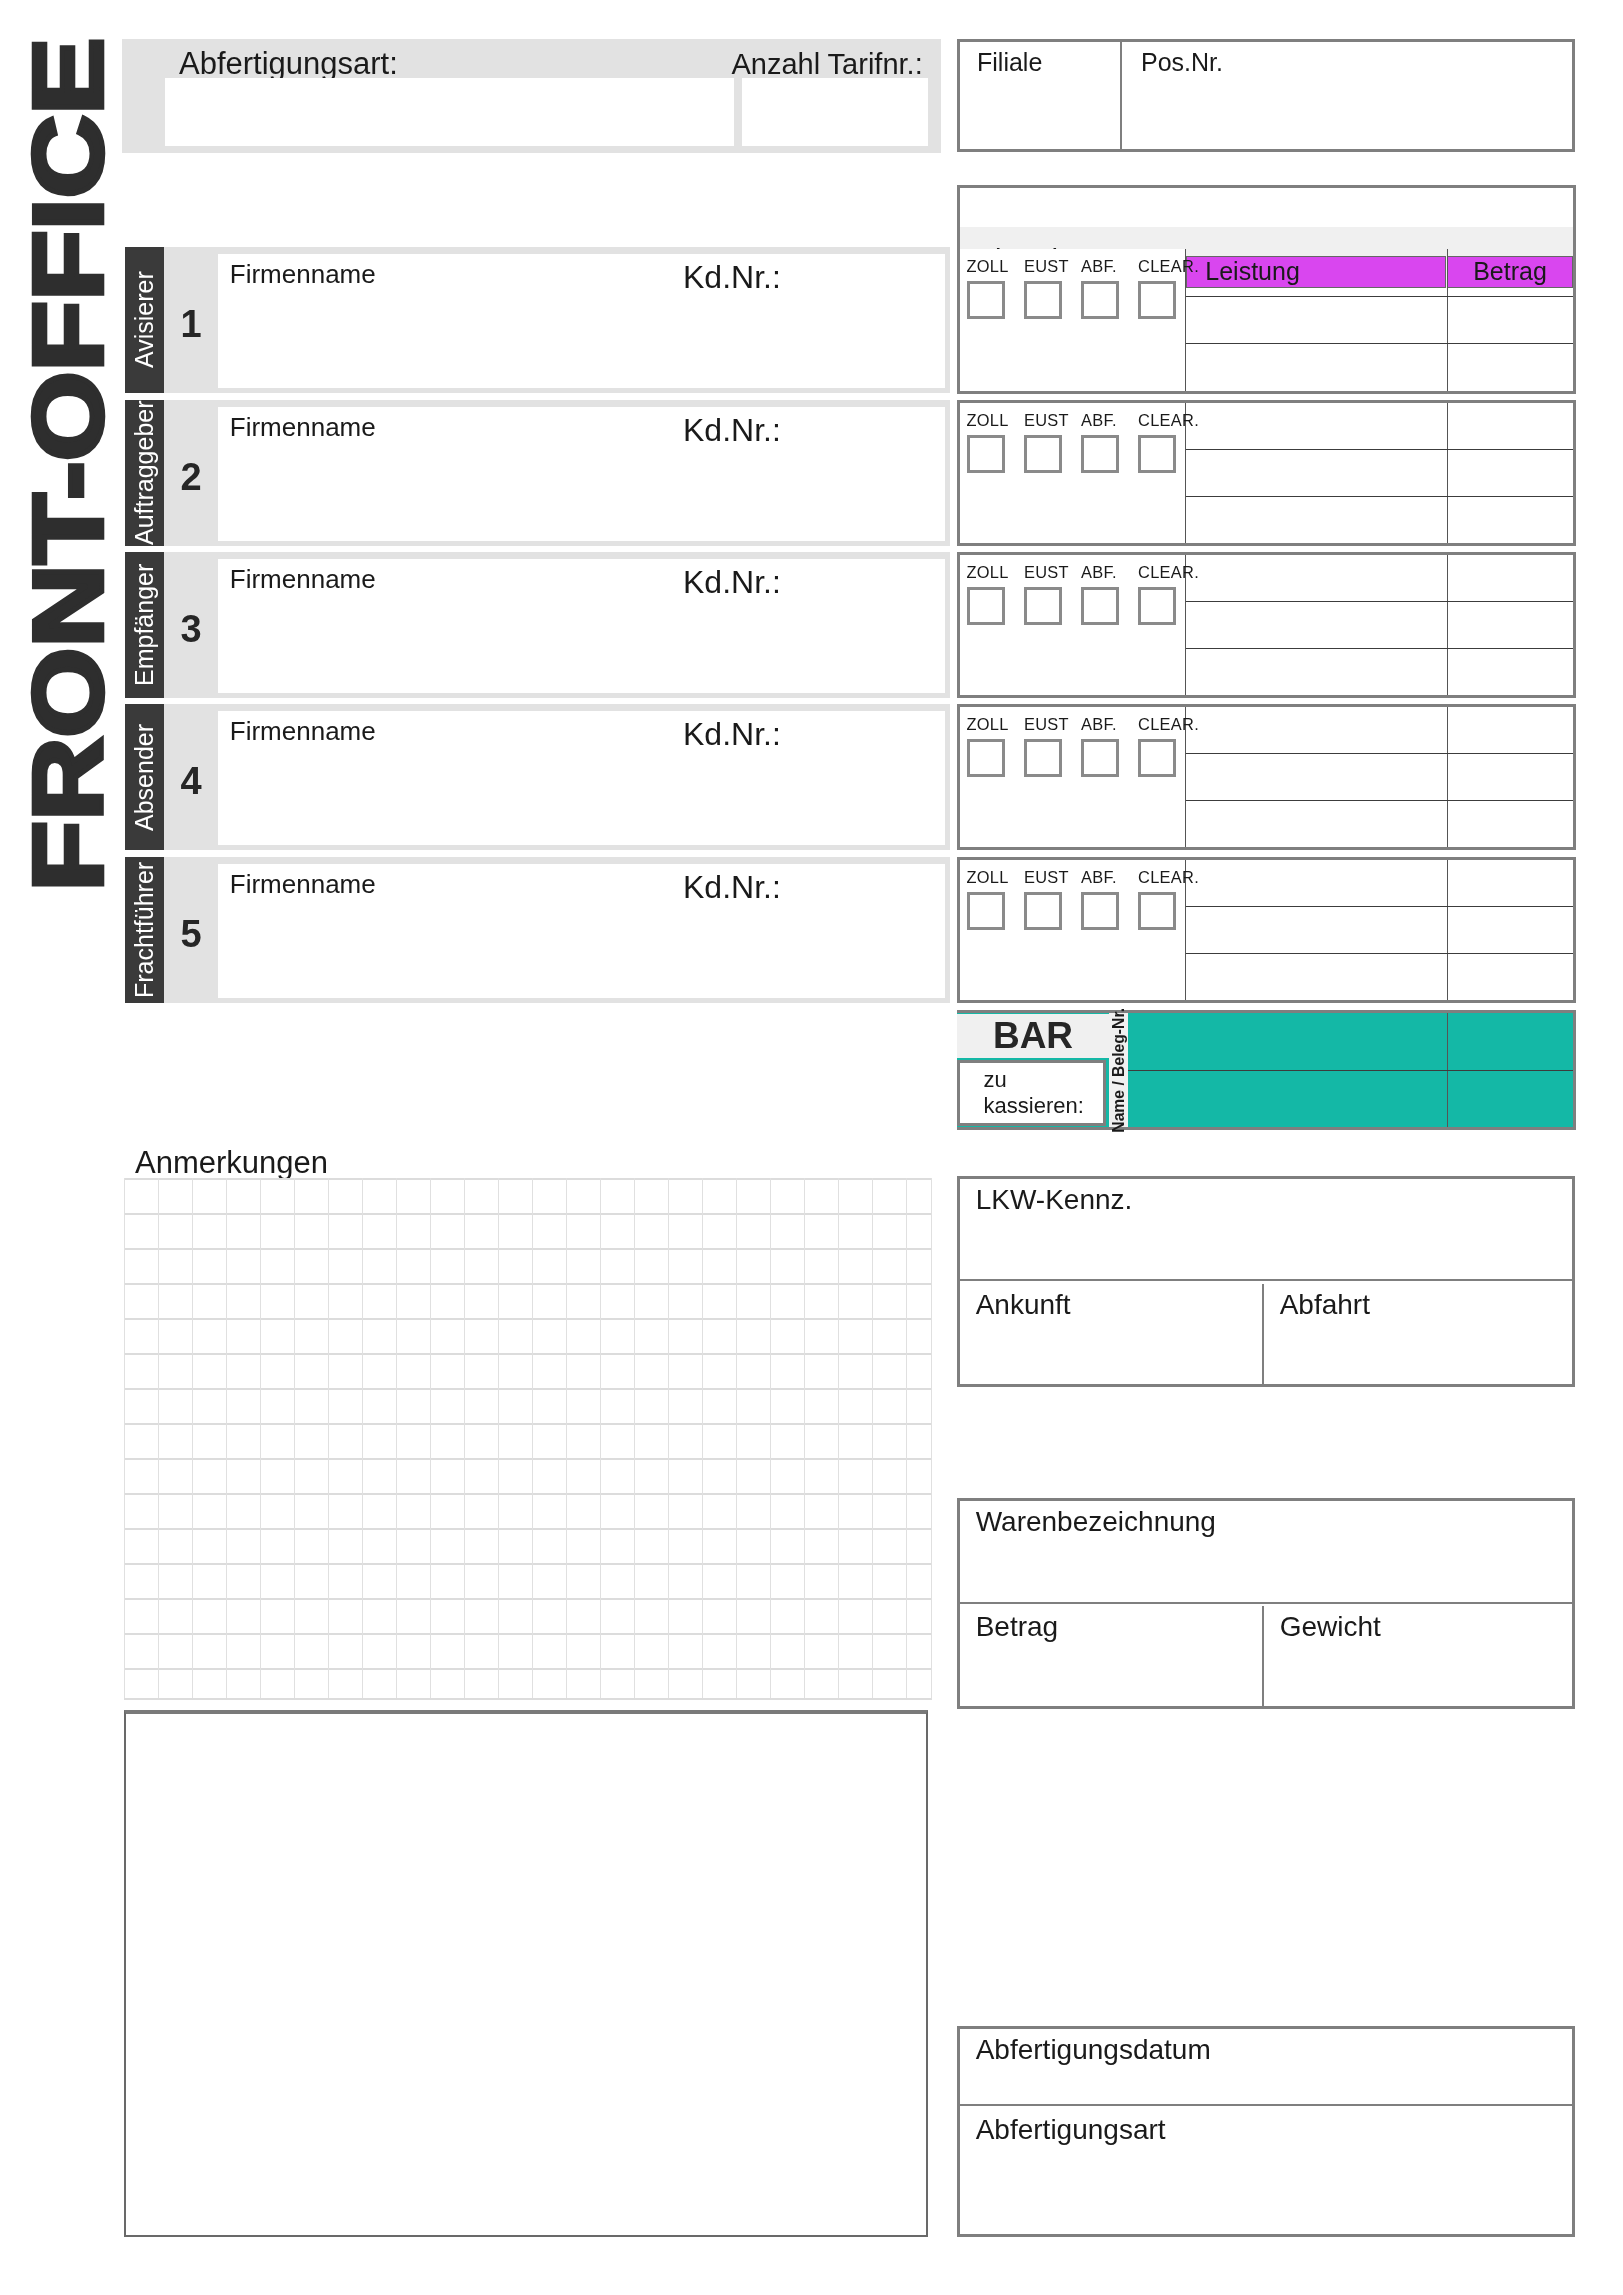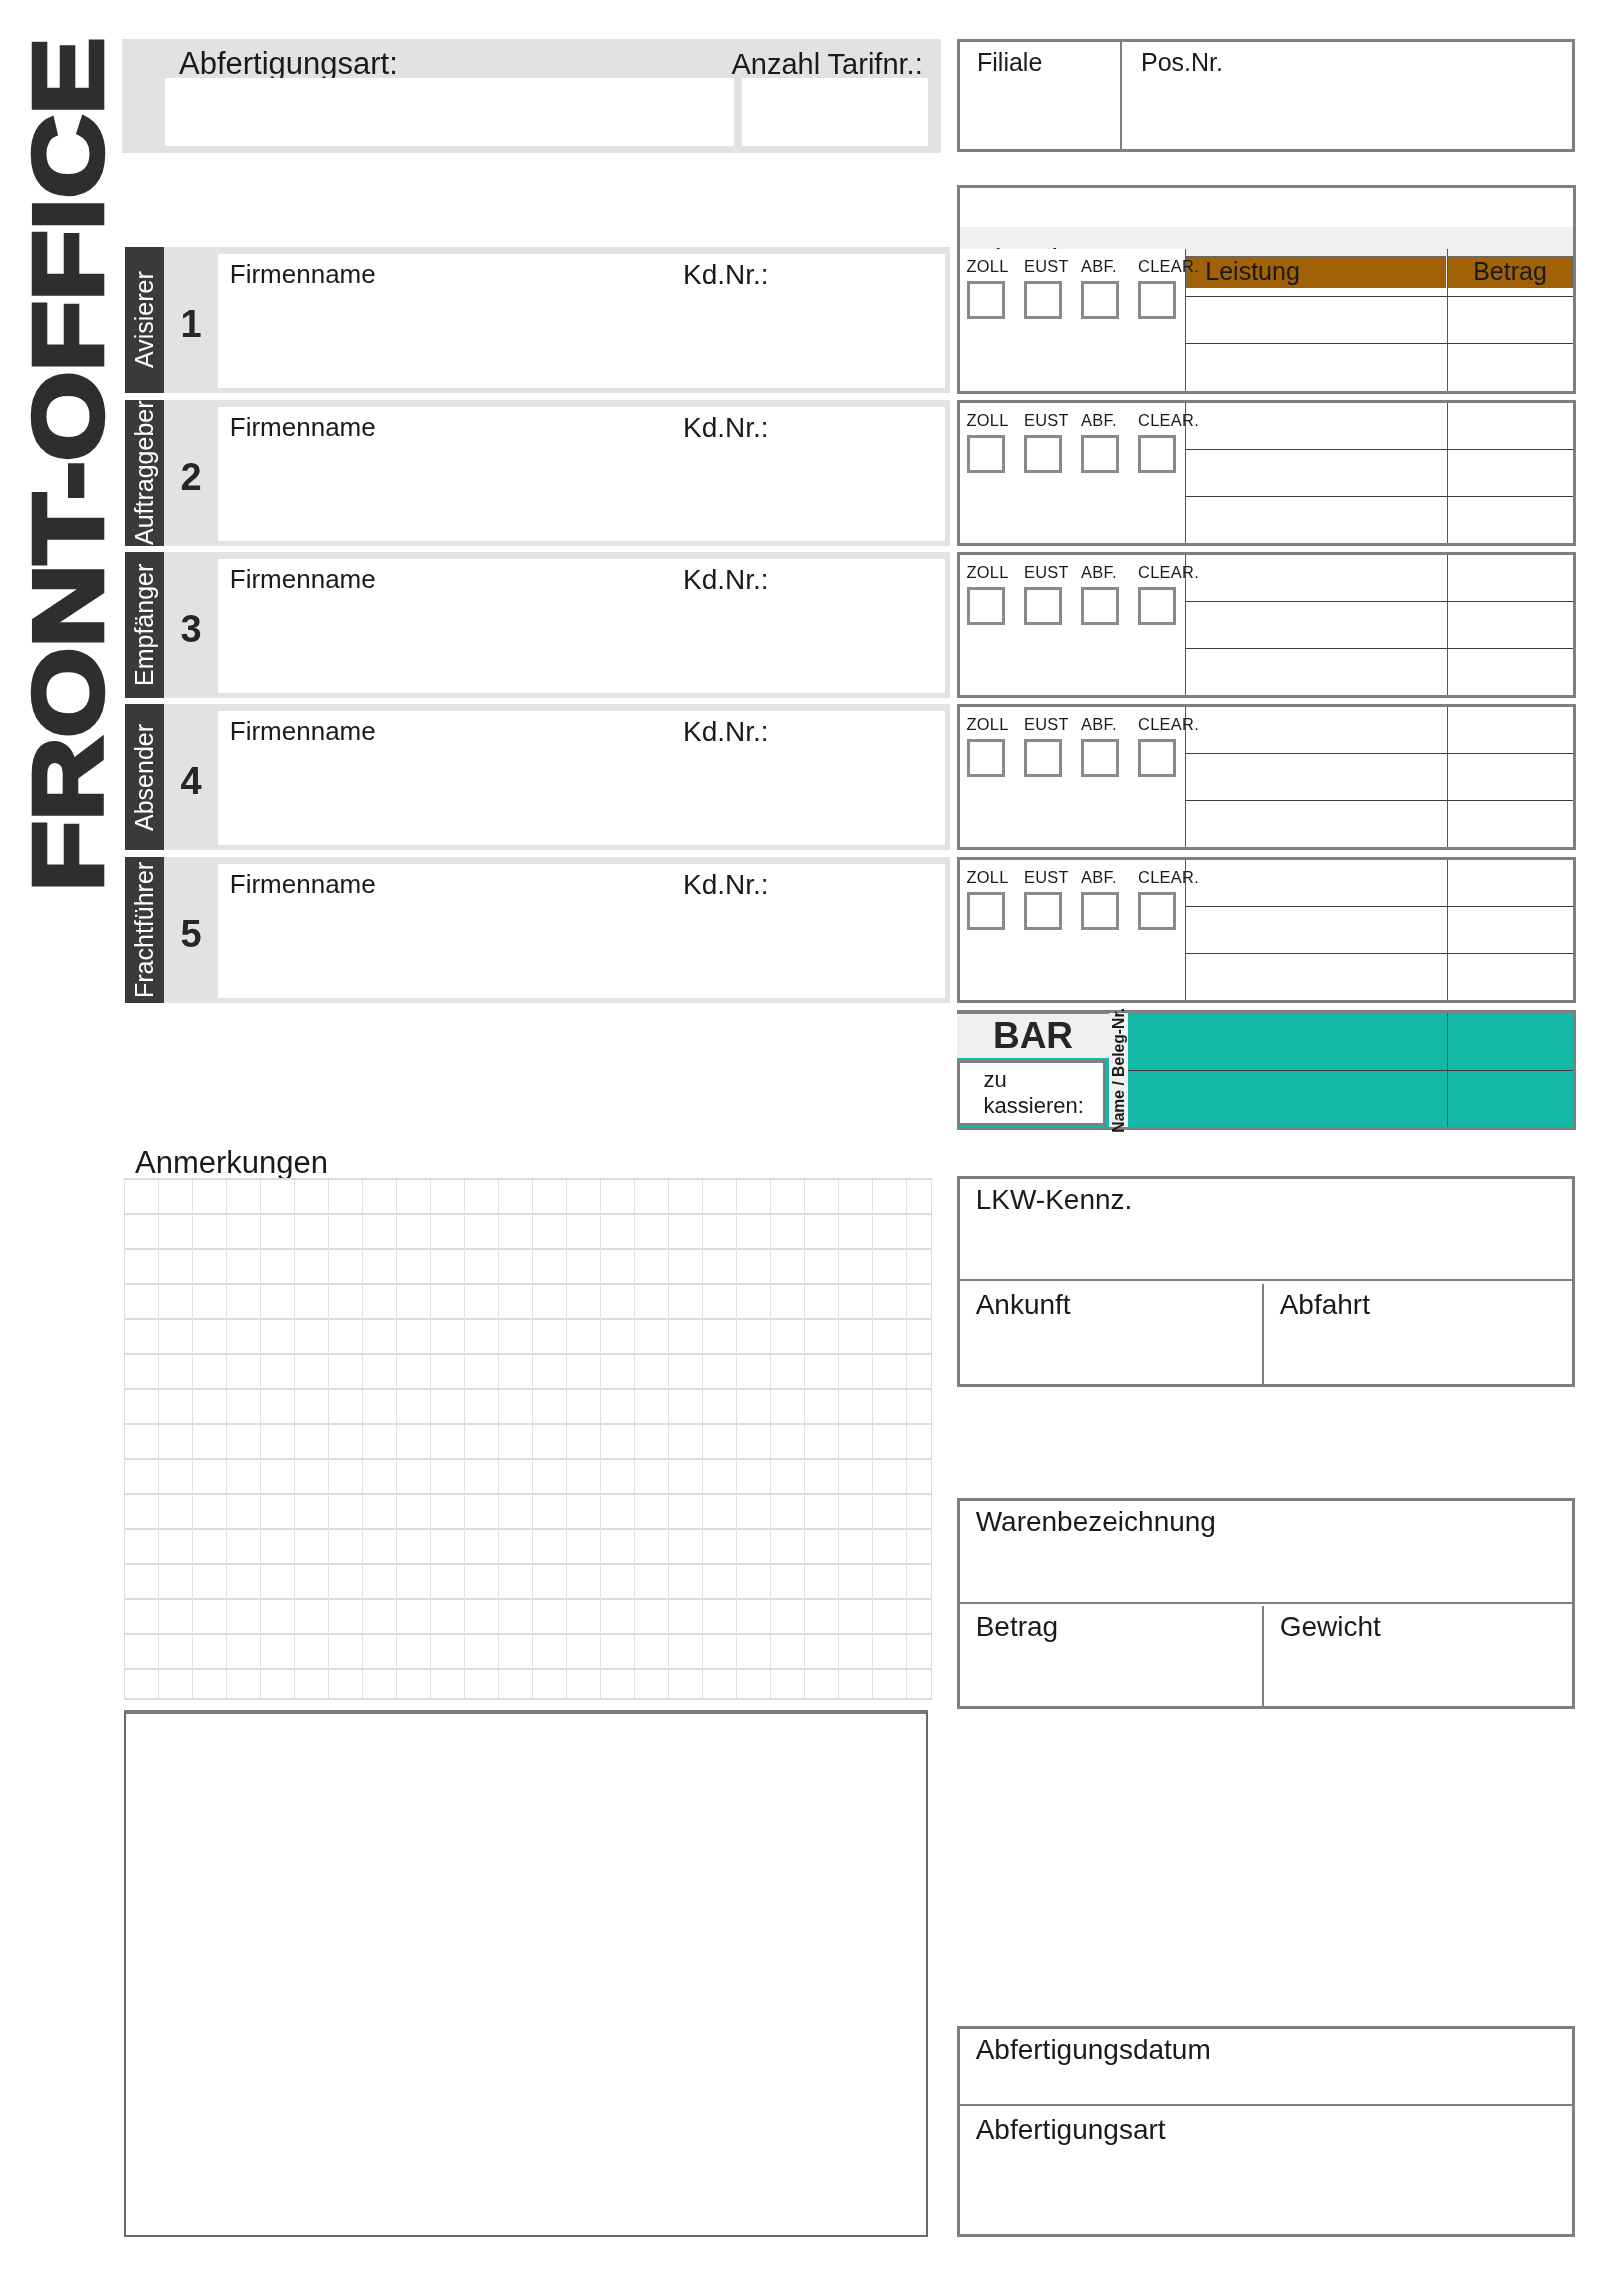--- a/index.html
+++ b/index.html
@@ -18,21 +18,21 @@
                  border:3.9px solid #7f7f7f;background:#fff;padding-left:29px;}
   .filiale-cell{position:absolute;left:0;top:0;width:162px;height:100%;border-right:2px solid #7f7f7f;}
   .pos-cell{position:absolute;left:164px;top:0;right:0;height:100%;}
   .box-label{display:block;padding:5.9px 0 0 17px;font-size:25px;}
 
   
   .abrechnung-table{position:absolute;left:957px;top:185px;width:619px;height:209px;
                     border:3.3px solid #7f7f7f;background:#fff;}
   .ab-header{position:absolute;left:0;top:0;width:100%;height:61px;background:#f0f0f0;margin-top:39px;}
   .ab-title{position:absolute;left:15.7px;top:17px;font-size:29px;}
-  .col-head{position:absolute;top:29px;height:32px;background:#a16207;border:1.3px solid #666;
+  .col-head{position:absolute;top:29px;height:32px;background:#d946ef;border:1.3px solid #666;
             font-size:25px;line-height:29.4px;}
   .col-head.leistung{left:226px;width:260px;padding-left:18.3px;}
   .col-head.betrag{left:487px;width:126px;text-align:center;}
   .ab-body{position:absolute;left:0;top:61px;right:0;bottom:0;display:flex;}
 
   
   .cb-zone{width:226px;position:relative;border-right:1.3px solid #555;background:#fff;flex:none;}
   .cb-col{position:absolute;top:7.9px;width:46px;}
   .cb-label{display:block;font-size:16.4px;letter-spacing:0.3px;white-space:nowrap;}
   .cb{display:block;margin-top:5.2px;width:38px;height:38px;background:#fff;border:3.3px solid #8a8a8a;}
@@ -47,21 +47,21 @@
 
   
   .party-block{position:absolute;left:125px;width:825px;height:146px;background:#e2e2e2;}
   .party-tab{position:absolute;left:0;top:0;width:39px;height:100%;background:#3a3a3a;color:#fff;
              display:flex;align-items:center;justify-content:center;
              writing-mode:vertical-rl;transform:rotate(180deg);font-size:25px;}
   .party-num{position:absolute;left:39px;top:56px;width:54px;text-align:center;
              font-size:38px;font-weight:bold;color:#262626;}
   .party-box{position:absolute;left:93px;top:7.2px;right:5.2px;bottom:4.6px;background:#fff;}
   .firmenname{position:absolute;left:11.8px;top:5.2px;font-size:26px;}
-  .kdnr{position:absolute;left:465px;top:5.2px;font-size:28px;}
+  .kdnr{position:absolute;left:465px;top:5.2px;font-size:32px;}
 
   
   .bar-section{position:absolute;left:957px;top:1010px;width:619px;height:120px;
                border-top:3.3px solid #7f7f7f;border-bottom:3.3px solid #7f7f7f;border-right:3.3px solid #7f7f7f;
                background:#14b8a6;}
   .bar-title{position:absolute;left:0;top:1.3px;width:152px;height:44px;background:#f0f0f0;
              font-size:37px;font-weight:bold;text-align:center;line-height:43px;color:#262626;}
   .bar-kassieren{position:absolute;left:0;top:47px;width:149px;height:66px;background:#fff;
                  border:3.3px solid #7f7f7f;}
   .bar-kassieren span{display:block;padding:3.9px 0 0 23.6px;font-size:22px;}

